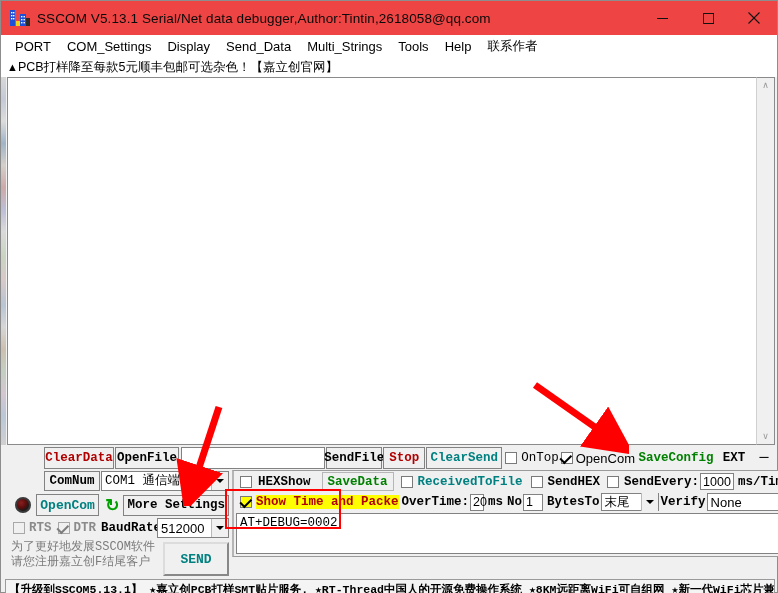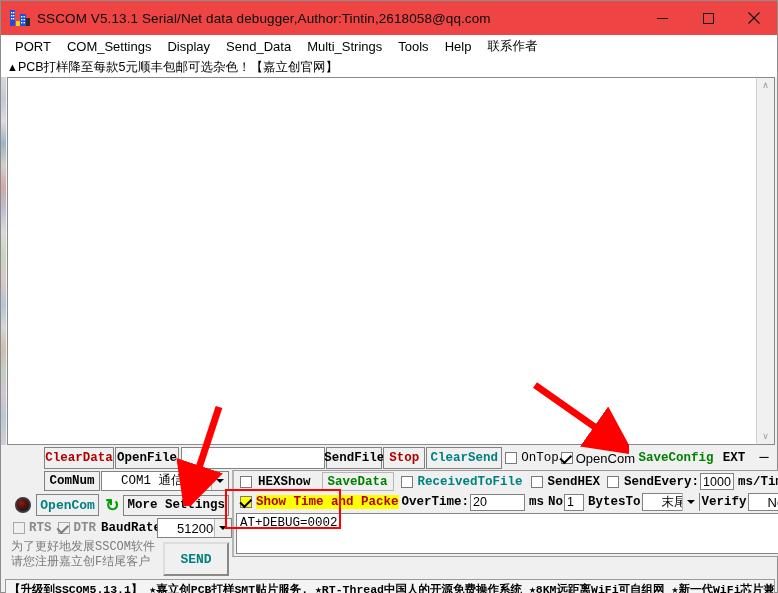--- a/index.html
+++ b/index.html
@@ -76,21 +76,21 @@
   
   .panel{margin:1px 2px 0 6px;display:flex;align-items:flex-start;}
   .leftpanel{width:222px;flex:none;}
   .rightpanel{flex:1;border:1px solid #9a9a9a;border-left:2px solid #b5b5b5;
               background:#f0f0f0;box-sizing:border-box;margin-left:3px;}
 
   .row{display:flex;align-items:center;height:21px;}
   .combo{border:1px solid #828282;background:#fff;display:flex;align-items:center;
          box-sizing:border-box;height:20px;}
   .combo .val{flex:1;padding-left:3px;font-family:"Liberation Mono","DejaVu Sans Mono",monospace;
-              font-size:12.5px;white-space:nowrap;overflow:hidden;margin-left:16px;}
+              font-size:12.5px;white-space:nowrap;overflow:hidden;}
   .combo .arrow{width:16px;height:18px;background:#f0f0f0;border-left:1px solid #b9b9b9;
                 display:flex;align-items:center;justify-content:center;flex:none;}
   .combo .arrow:before{content:"";border-left:4px solid transparent;border-right:4px solid transparent;
                 border-top:4px solid #000;display:block;}
   .inputbox{border:1px solid #828282;background:#fff;height:17px;box-sizing:border-box;
             font-family:"Liberation Sans",sans-serif;font-size:12.5px;display:flex;
             align-items:center;padding-left:2px;}
 
   .leddot{width:16px;height:16px;border-radius:50%;background:
           radial-gradient(circle at 35% 32%, #8a1f1f 0%, #5a0d0d 45%, #1c1c1c 70%, #0b0b0b 100%);
@@ -264,21 +264,21 @@
         <span class="lbl lblb" style="margin-left:5px">SendEvery:</span>
         <span class="inputbox" style="width:34px;margin-left:1px">1000</span>
         <span class="lbl lblb" style="margin-left:4px">ms/Tim</span>
 
       </div>
 
       <div class="row" style="height:20px">
         <span class="chk checked hl" style="margin-left:6px"></span>
         <span class="lbl lblb red hl" style="margin-left:4px">Show Time and Packe</span>
         <span class="lbl lblb" style="margin-left:3px">OverTime:</span>
-        <span class="inputbox" style="width:55px;margin-left:1px">20</span>
+        <span class="inputbox" style="width:14px;margin-left:1px">20</span>
         <span class="lbl lblb" style="margin-left:4px">ms</span>
         <span class="lbl lblb" style="margin-left:4px">No</span>
         <span class="inputbox" style="width:20px;margin-left:1px">1</span>
         <span class="lbl lblb" style="margin-left:4px">BytesTo</span>
         <span class="combo" style="width:58px;height:18px;margin-left:1px">
           <span class="val">末尾</span>
           <span class="arrow"></span>
         </span>
         <span class="lbl lblb" style="margin-left:2px">Verify</span>
         <span class="combo" style="width:110px;height:18px;margin-left:1px">

